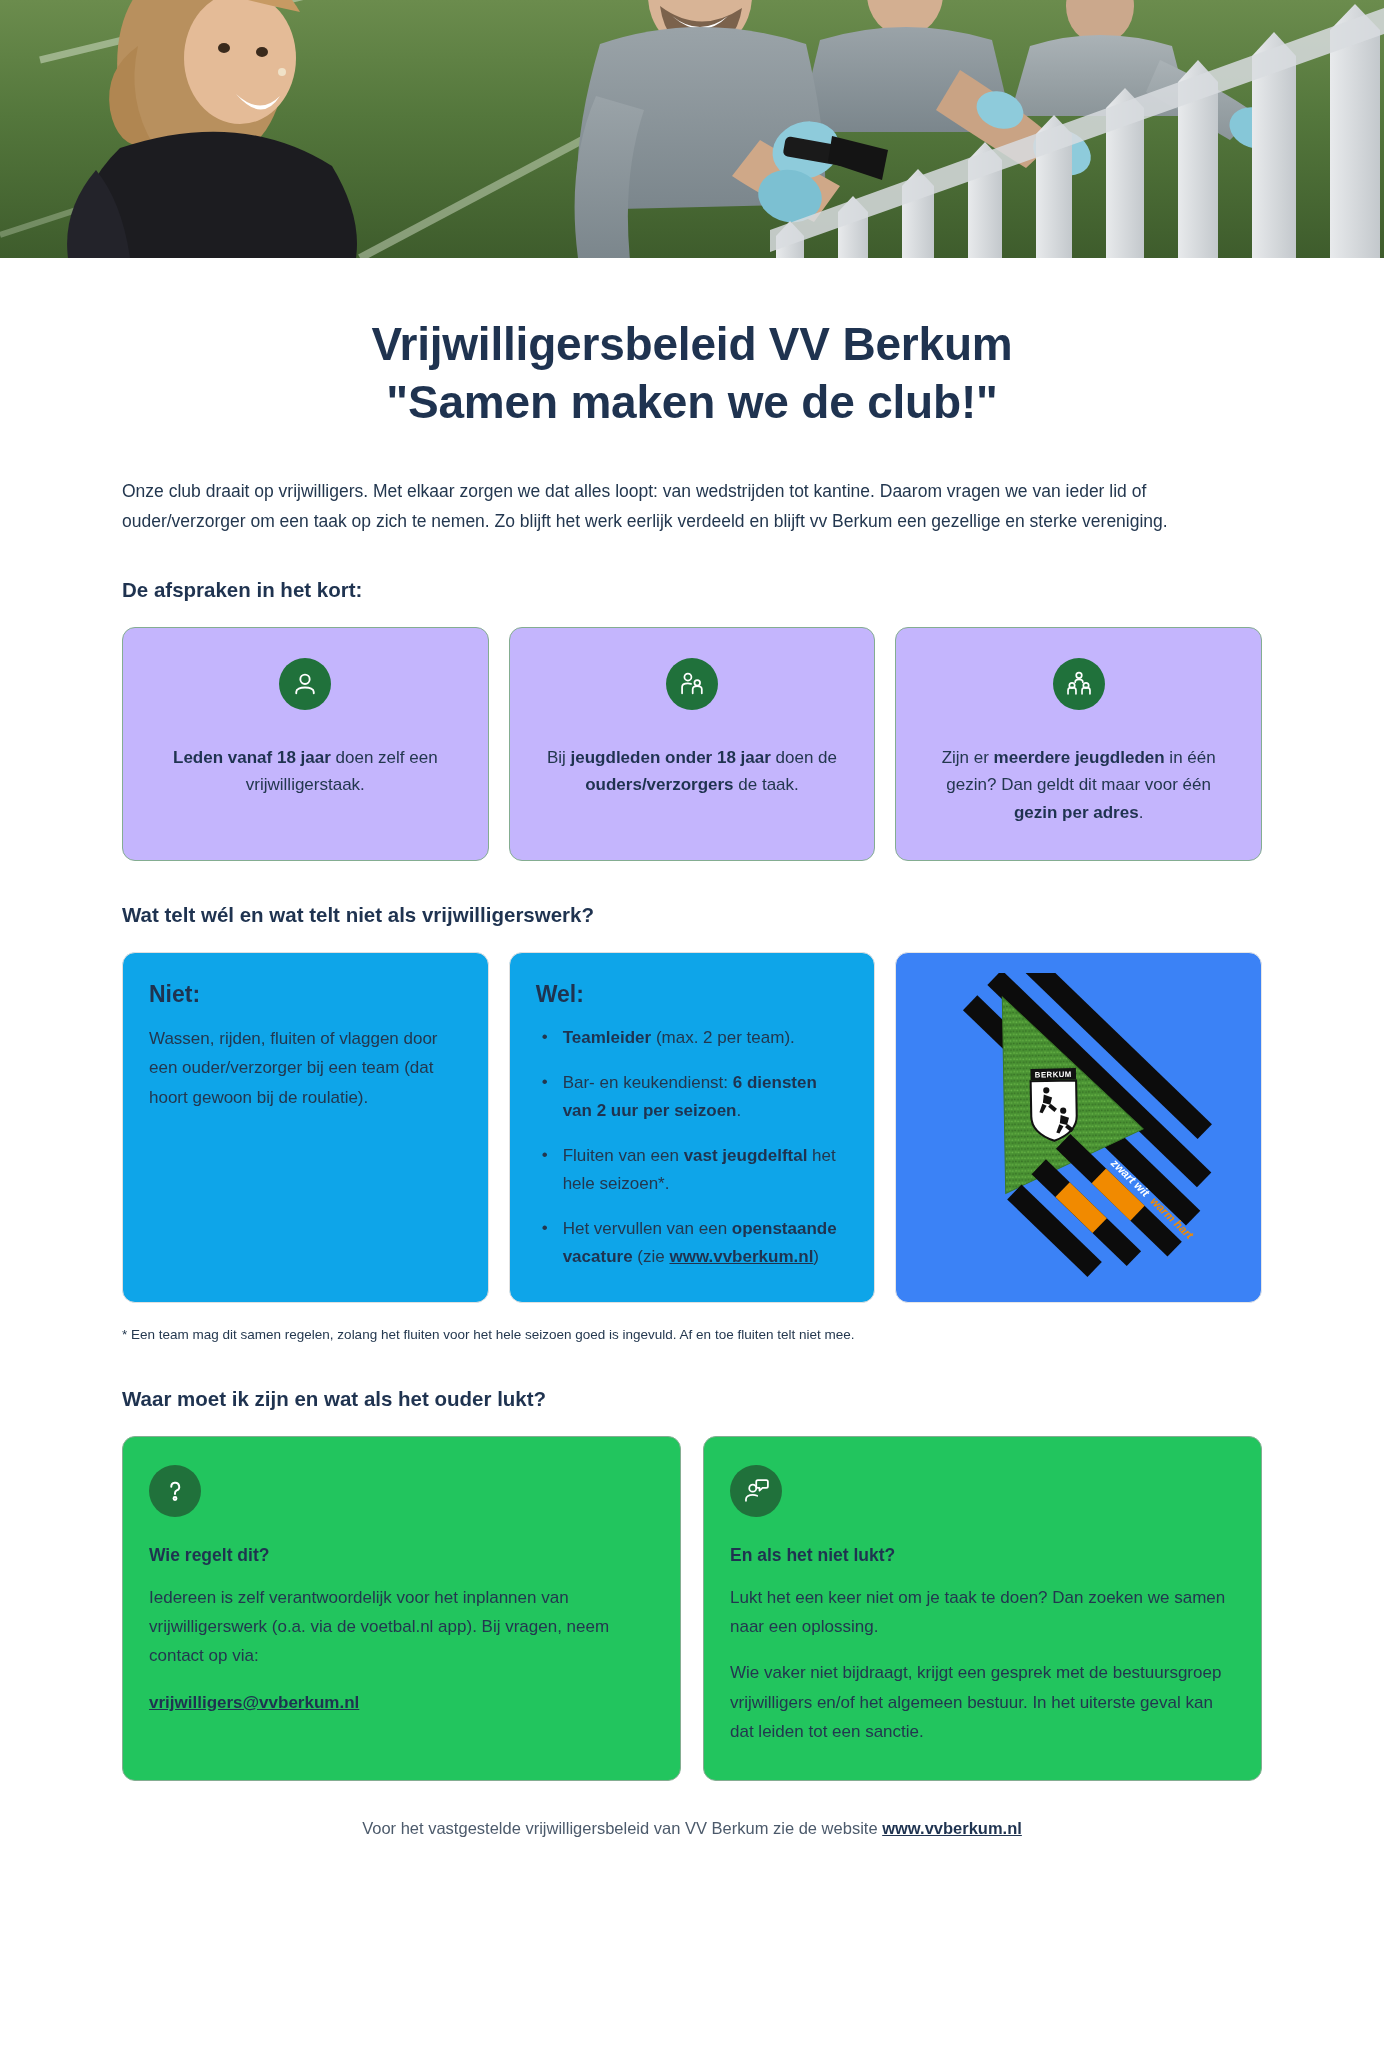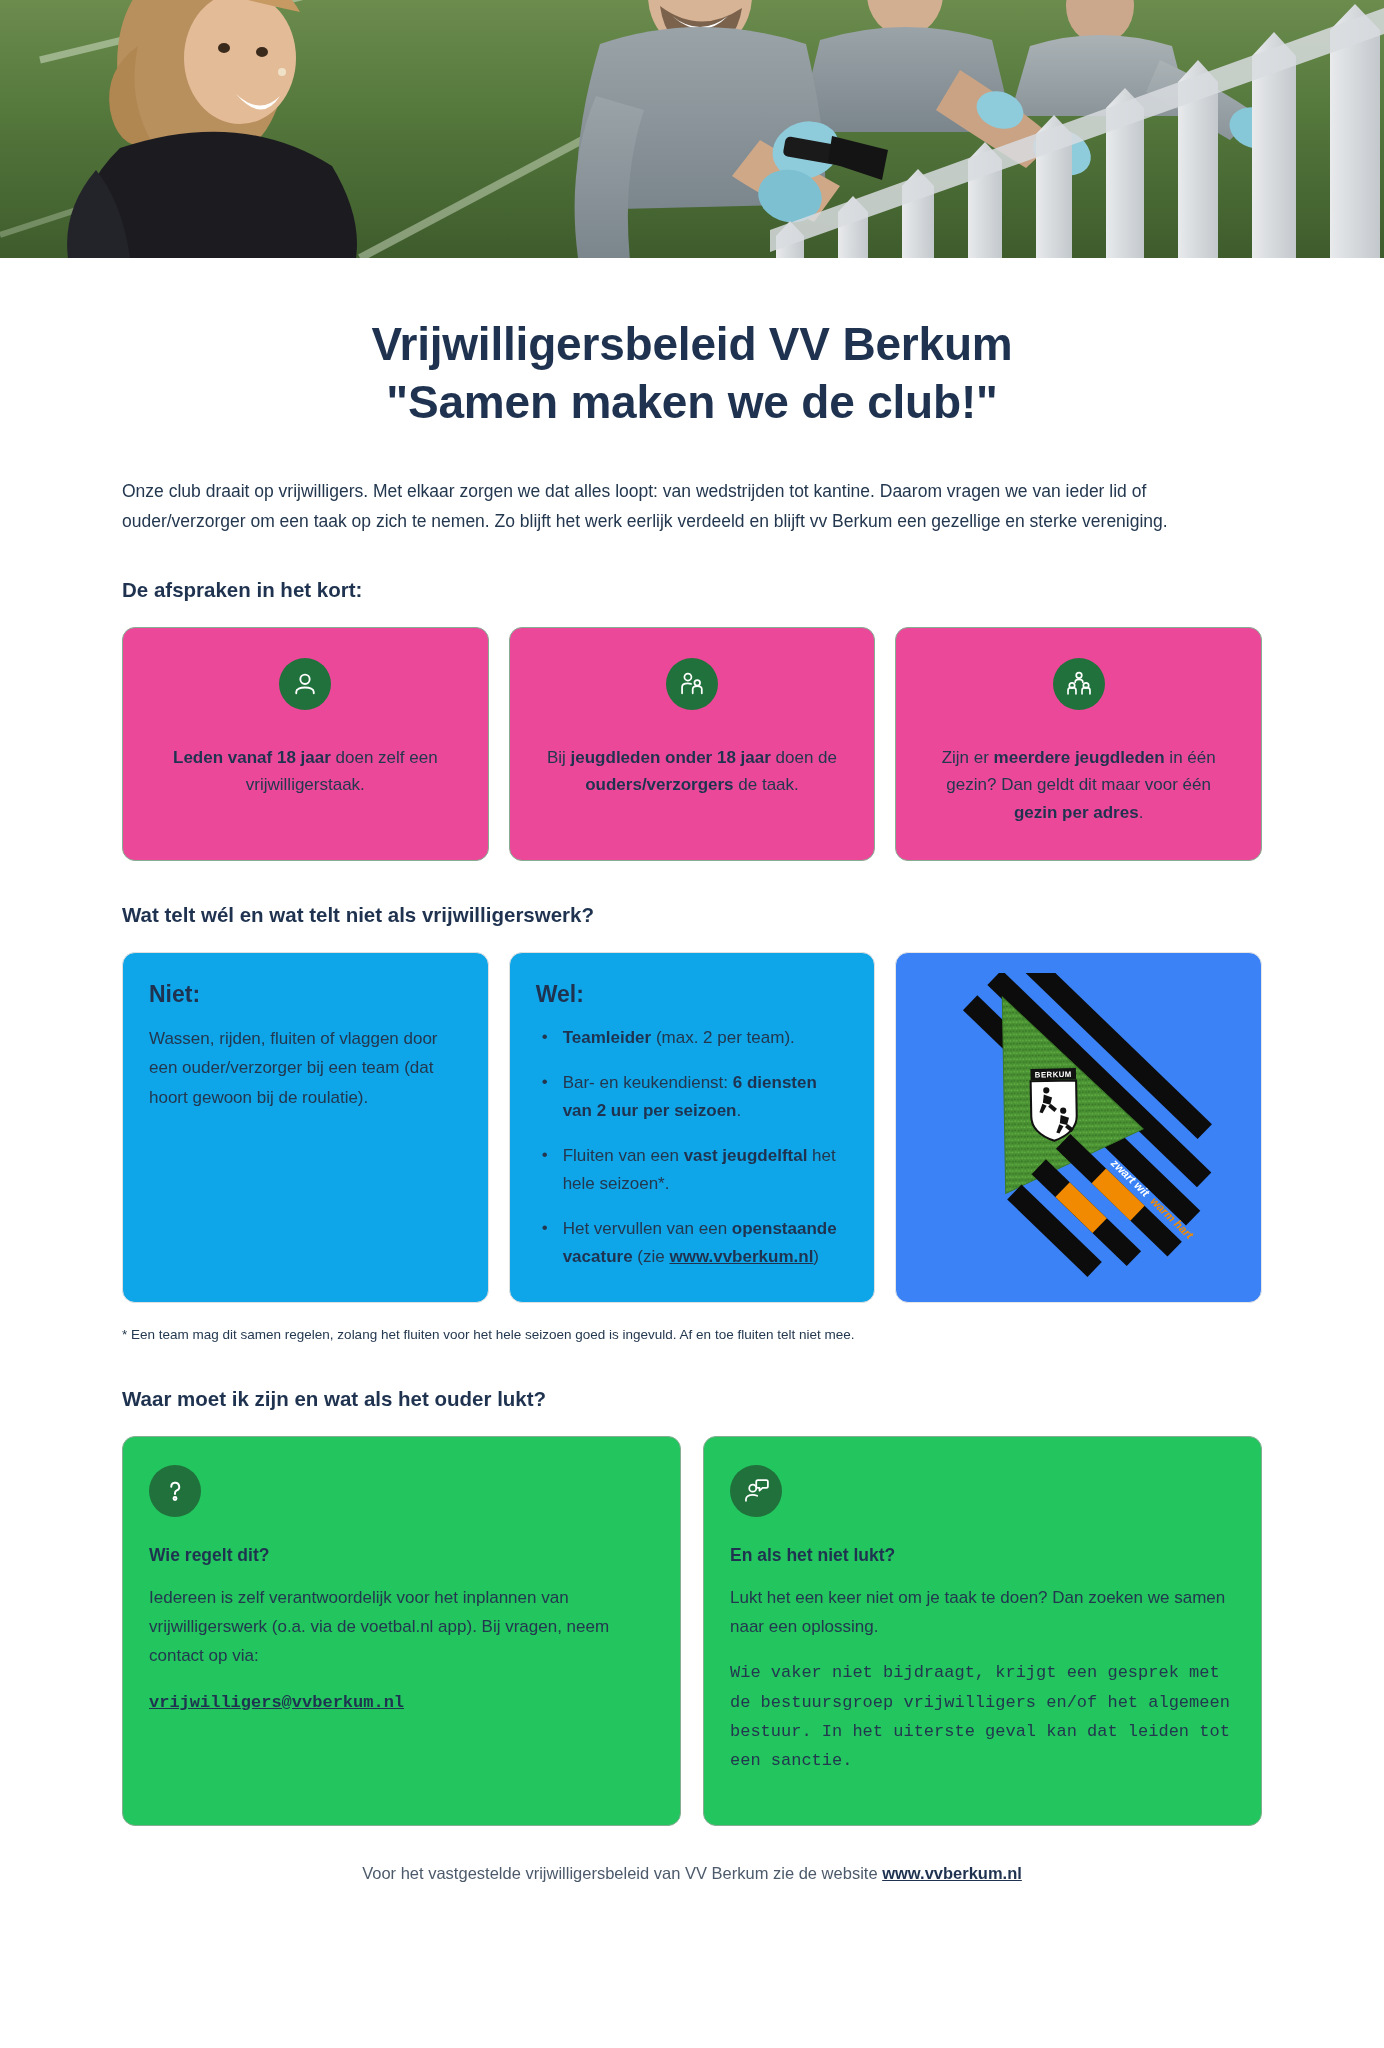--- a/index.html
+++ b/index.html
@@ -62,21 +62,21 @@
   
   .grid3 {
     margin-top: 22px;
     display: grid;
     grid-template-columns: 1fr 1fr 1fr;
     gap: 20px;
   }
   .gcard {
     border: 1.6px solid #84ad91;
     border-radius: 13px;
-    background: #ec4899;
+    background: #c4b5fd;
     padding: 30px 26px 34px;
     text-align: center;
     min-height: 232px;
   }
   .circle {
     width: 52px; height: 52px;
     border-radius: 50%;
     background: #20713b;
     margin: 0 auto 34px;
     display: flex;
@@ -183,21 +183,21 @@
     font-size: 17.5px;
     font-weight: bold;
     margin-bottom: 17px;
   }
   .bcard p {
     color: #23374f;
     font-size: 17px;
     line-height: 1.72;
     margin-bottom: 17px;
   }
-  .bcard p:last-child { margin-bottom: 16px; font-family: Liberation Mono, monospace; }
+  .bcard p:last-child { margin-bottom: 0; }
 
   .footer {
     margin-top: 34px;
     padding-bottom: 60px;
     text-align: center;
     color: #4c5a6b;
     font-size: 16.5px;
     line-height: 1.6;
   }
   .footer a.link { color: #1f3350; }

